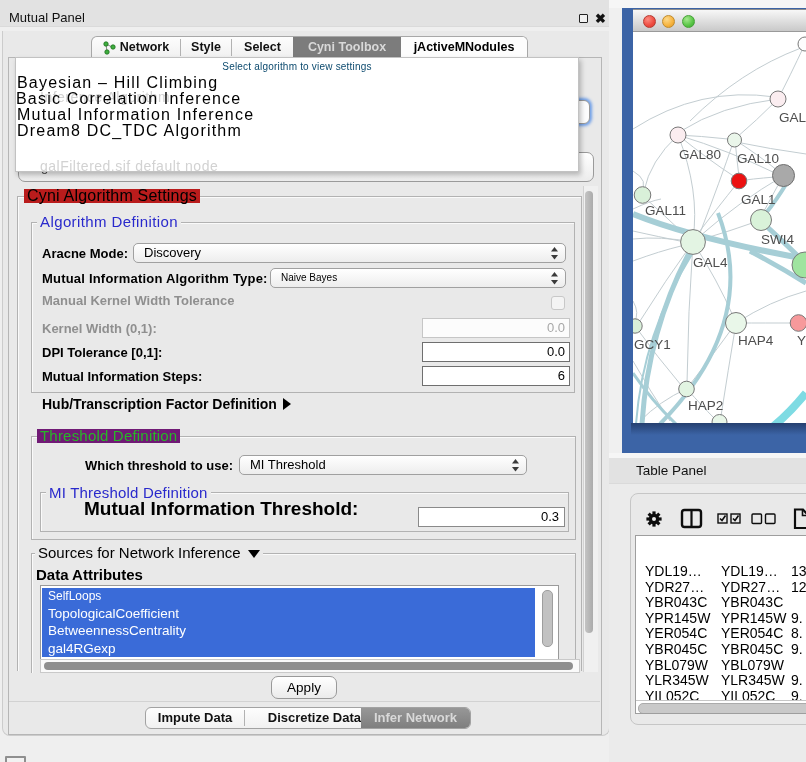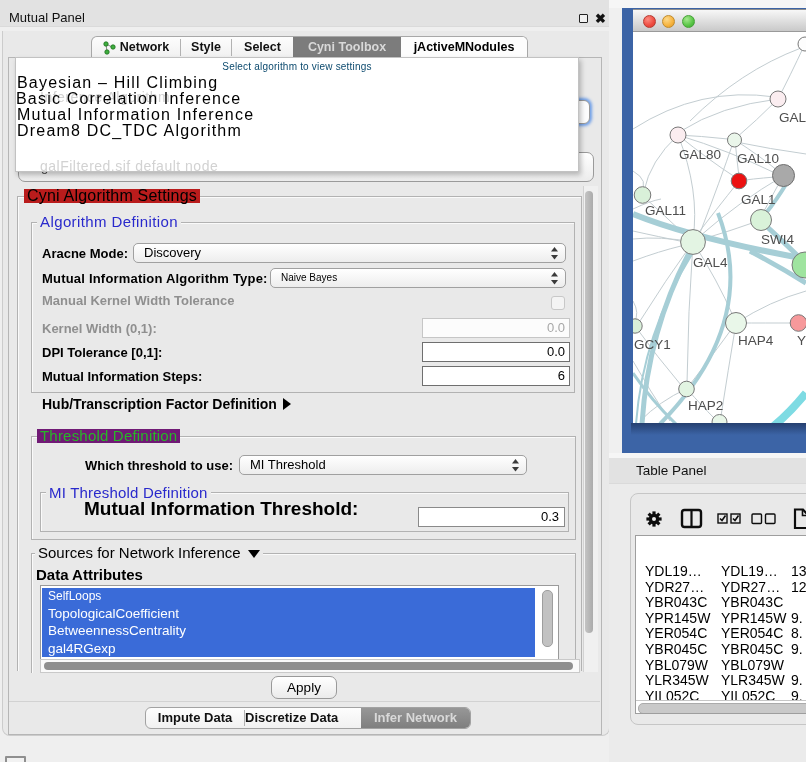--- a/index.html
+++ b/index.html
@@ -128,21 +128,21 @@
 
 <div class="abs" style="left:583px;top:186px;width:14px;height:486px;background:#f0f0f0;border-left:1px solid #d2d2d2;"></div>
 <div class="abs" style="left:585px;top:191px;width:8px;height:442px;background:linear-gradient(90deg,#c4c4c4,#ababab);border-radius:4px;"></div>
 
 <div class="abs" style="left:9px;top:701px;width:591px;height:1px;background:#d2d2d2;"></div>
 <div class="abs" style="left:271px;top:676px;width:64px;height:21px;background:linear-gradient(#ffffff,#ebebeb);border:1px solid #999999;border-radius:7px;text-align:center;line-height:21px;font-size:13.5px;color:#000;">Apply</div>
 
 <div class="abs" style="left:145px;top:707px;width:324px;height:20px;display:flex;border:1px solid #a2a2a2;border-radius:6px;overflow:hidden;background:linear-gradient(#fdfdfd,#f1f1f1);">
   <div style="flex:0 0 98px;text-align:center;line-height:20px;font-size:13px;font-weight:bold;color:#111;">Impute Data</div>
   <div style="width:1px;background:#b2b2b2;margin:2px 0;"></div>
-  <div style="flex:0 0 116px;text-align:left;line-height:20px;font-size:13px;font-weight:bold;color:#111;">Discretize Data</div>
+  <div style="flex:0 0 116px;text-align:right;line-height:20px;font-size:13px;font-weight:bold;color:#111;">Discretize Data</div>
   <div style="flex:1;text-align:center;line-height:20px;font-size:13px;font-weight:bold;color:#d9d9d9;background:linear-gradient(#979797,#7f7f7f);">Infer Network</div>
 </div>
 
 <div class="abs" style="left:615px;top:373px;width:0;height:0;border-top:2.5px solid transparent;border-bottom:2.5px solid transparent;border-right:4px solid #777;"></div>
 
 <div class="abs" style="left:5px;top:756px;width:17px;height:12px;border:2px solid #8f8f8f;background:#f2f2f2;border-radius:1px;"></div>
 
 <div class="abs" style="left:609px;top:0;width:197px;height:8px;background:#f6f6f6;"></div>
 <div class="abs" style="left:609px;top:8px;width:13px;height:445px;background:#f0f0f0;"></div>
 <div class="abs" style="left:622px;top:8px;width:184px;height:445px;background:#3c64a6;"></div>

